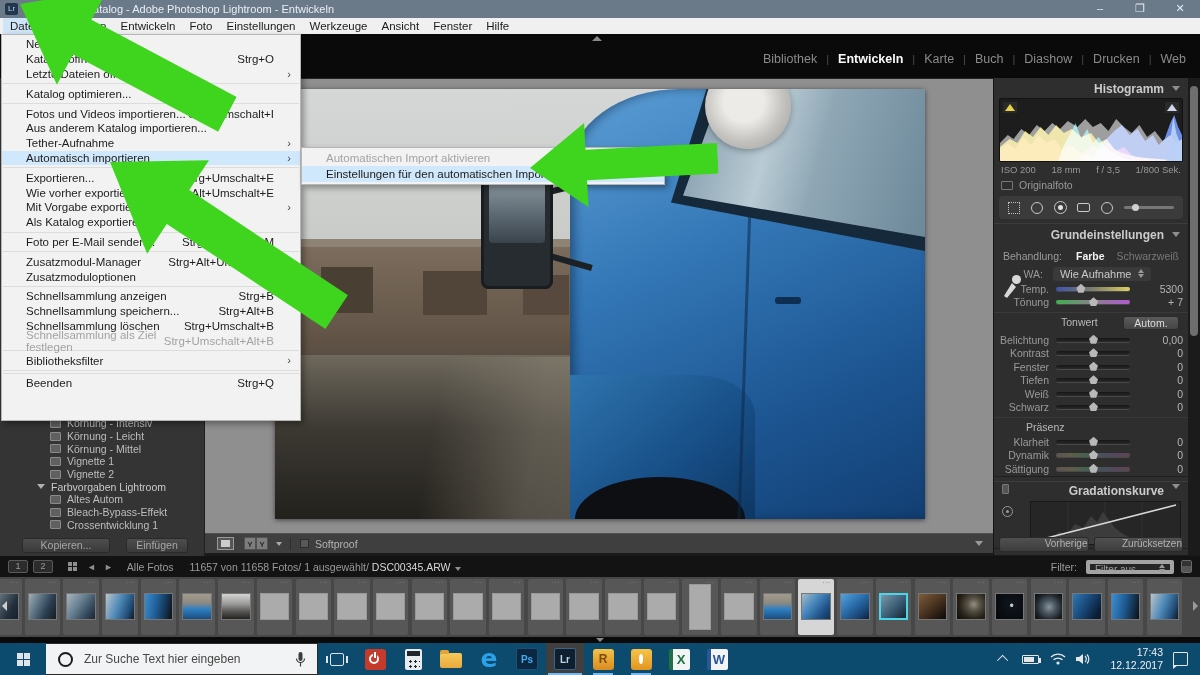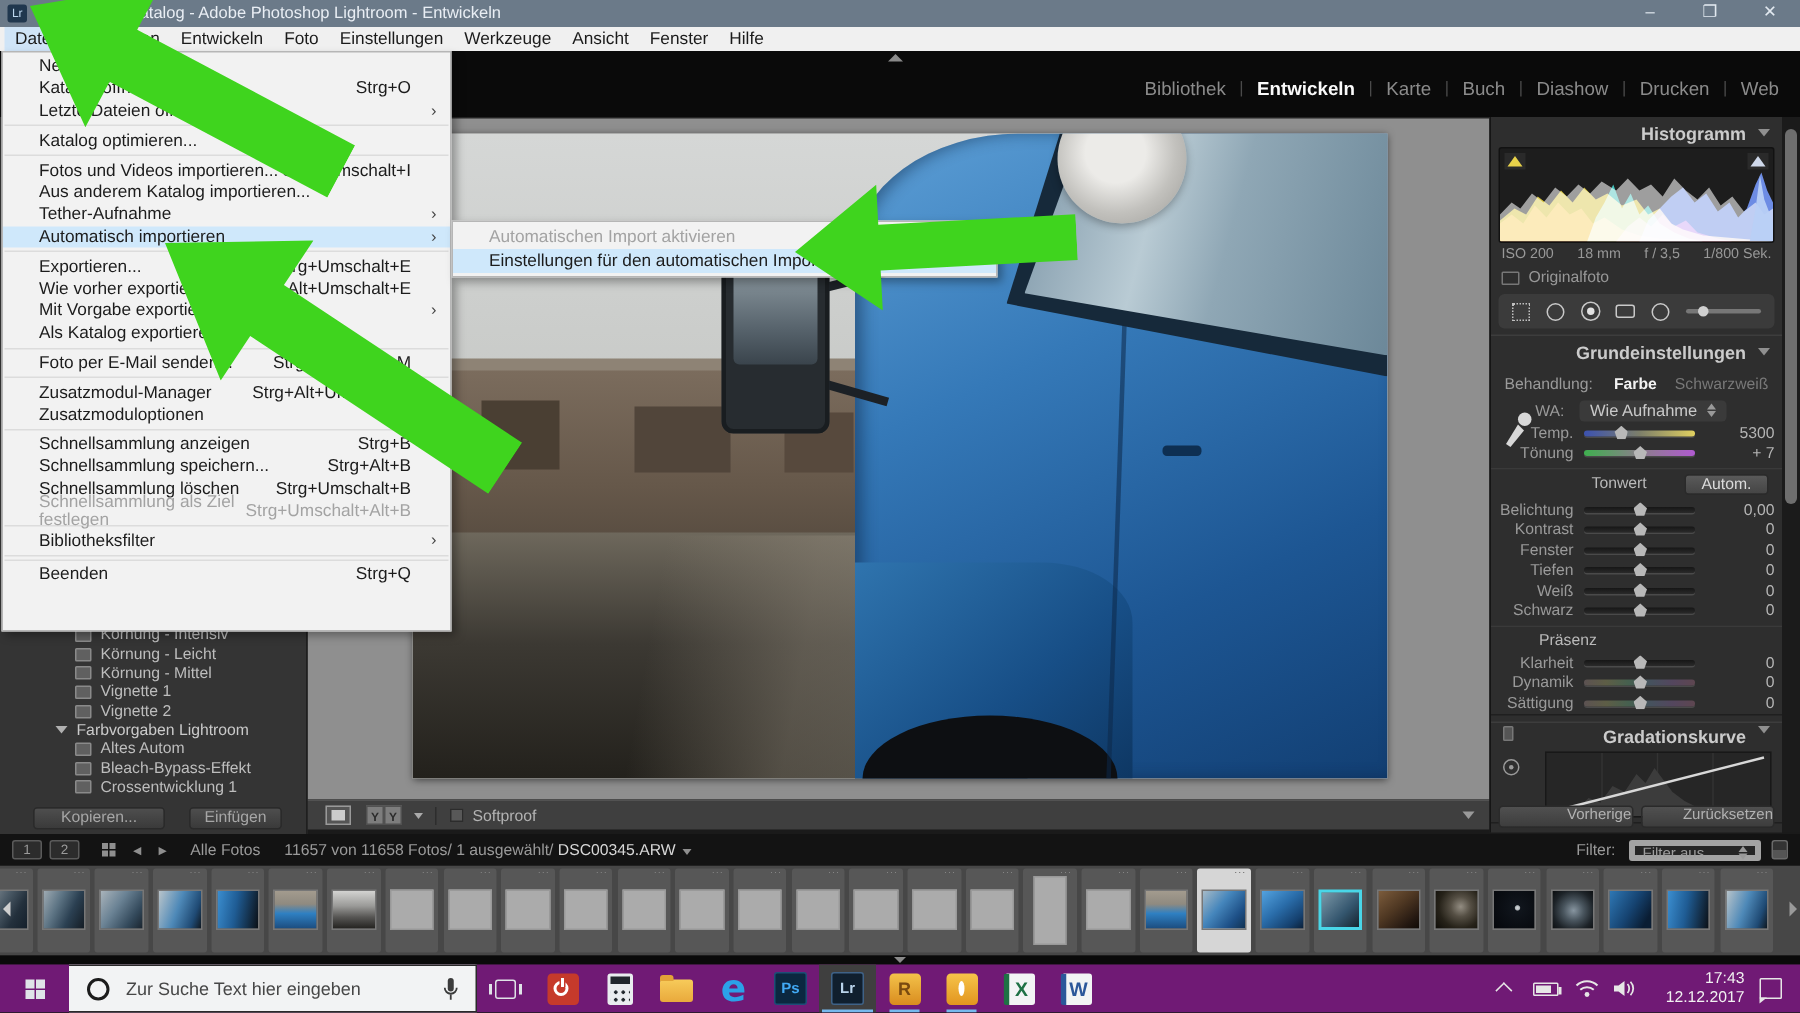--- a/index.html
+++ b/index.html
@@ -176,21 +176,21 @@
 .m-row .sc{margin-left:auto;padding-right:16px}
 .m-row .sub{position:absolute;right:9px;top:0;font-size:11px;color:#444;line-height:14.8px}
 .m-row.dis{color:#a3a3a3}
 .m-row.hl{background:#cfe8fb}
 .m-sep{height:1px;background:#dcdcdc;margin:2px 1px}
 .submenu{position:absolute;left:301px;top:147px;width:364px;background:#f2f2f2;border:1px solid #b6b6b6;box-shadow:3px 3px 6px rgba(0,0,0,.35);z-index:31;padding:2px 0}
 .submenu .m-row{height:16px}
 
 .arrow{position:absolute;z-index:50}
 
-.taskbar{position:absolute;left:0;top:643px;width:1200px;height:32px;background:#701a75;display:flex;align-items:flex-end;z-index:45}
+.taskbar{position:absolute;left:0;top:643px;width:1200px;height:32px;background:#0c4a6e;display:flex;align-items:flex-end;z-index:45}
 .tb-start{width:46px;height:32px;display:flex;align-items:center;justify-content:center}
 .winlogo{display:grid;grid-template-columns:6px 6px;grid-template-rows:6px 6px;gap:1px}
 .winlogo i{background:#dfe4e8}
 .tb-search{width:272px;height:32px;background:#f2f3f4;display:flex;align-items:center;border:1px solid #2a2a2a;border-left:none}
 .cortana-ring{width:15px;height:15px;border:2px solid #1c1c1c;border-radius:50%;margin:0 11px 0 12px;flex:0 0 auto}
 .search-text{font-size:12px;color:#474747;flex:1;white-space:nowrap;overflow:hidden}
 .mic{margin-right:10px}
 .tb-slot{width:38px;height:32px;display:flex;align-items:center;justify-content:center;position:relative}
 .tb-slot.active{background:#3f3f3f}
 .underline{position:absolute;bottom:0;left:9px;right:9px;height:2px;background:#76b9ed}

